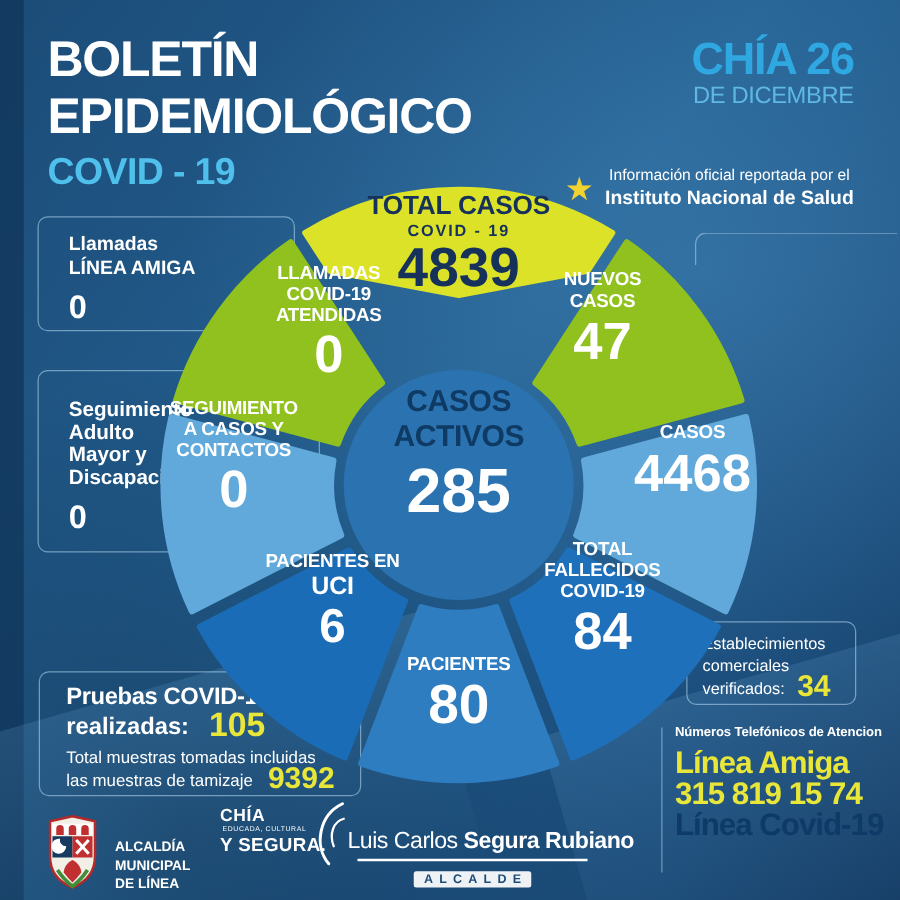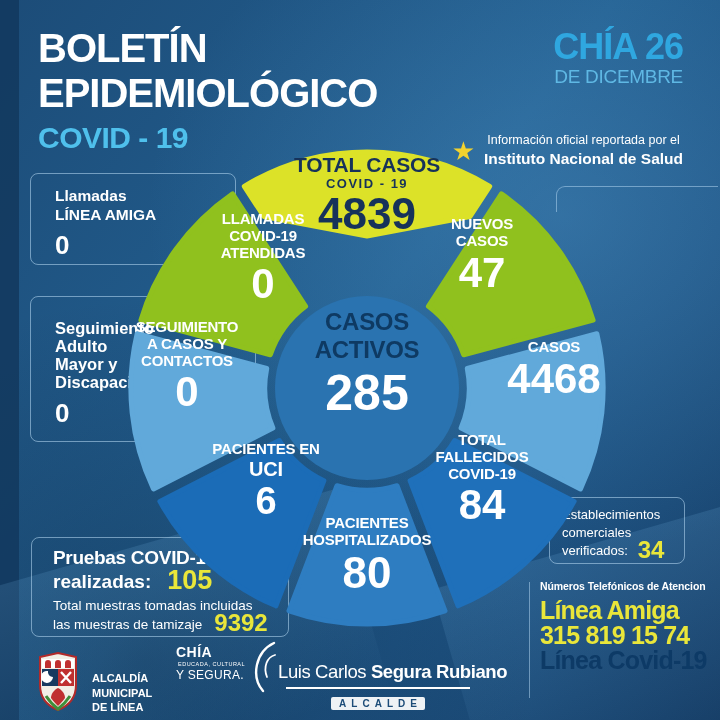--- a/index.html
+++ b/index.html
@@ -69,21 +69,21 @@
 .seg-pacientes-hospitalizados .seg-value{font-size:44px}
 #center-label{position:absolute;left:237px;top:212px;transform:translate(-50%,-50%);text-align:center;width:170px}
 #center-label .cl{font-size:24px;font-weight:bold;color:#0e3a63;line-height:1.15;letter-spacing:-0.3px}
 #center-label .cv{font-size:50px;font-weight:bold;color:#fff;margin-top:5px;line-height:1}
 
 #crest{position:absolute;left:37px;top:652px}
 #alcaldia{position:absolute;left:92px;top:671px;font-size:11px;font-weight:bold;line-height:1.32}
 #chia-logo{position:absolute;left:176px;top:644px;width:96px;height:60px}
 #chia-logo .c1{font-size:14px;font-weight:bold;letter-spacing:.5px}
 #chia-logo .c2{font-size:5.5px;letter-spacing:.5px;margin:1px 0 1px 2px;white-space:nowrap}
-#chia-logo .c3{font-size:12px;font-weight:normal;letter-spacing:.3px}
+#chia-logo .c3{font-size:15px;font-weight:bold;letter-spacing:.3px}
 #chia-swoosh{position:absolute;right:-8px;top:-4px}
 #mayor{position:absolute;left:278px;top:661px;width:200px;text-align:center}
 #mayor .mname{font-size:18.5px;letter-spacing:-0.4px;white-space:nowrap}
 #mayor .mname b{font-weight:bold}
 #mayor .mline{width:184px;height:2px;background:#fff;margin:4px auto 4px}
 #mayor .mbadge{display:inline-block;background:rgba(255,255,255,.93);color:#1c4c78;font-size:10px;font-weight:bold;letter-spacing:5px;padding:1px 3px 1px 8px;border-radius:2px}
 </style>
 </head>
 <body>
 
@@ -188,21 +188,20 @@
           <div class="seg-lines">
             <div>TOTAL</div>
             <div>FALLECIDOS</div>
             <div>COVID-19</div>
           </div>
           <div class="seg-value">84</div>
         </div>
         <div class="seg-label seg-pacientes-hospitalizados" style="left: 237px; top: 404px;">
           <div class="seg-lines">
             <div>PACIENTES</div>
-            <div>HOSPITALIZADOS</div>
           </div>
           <div class="seg-value">80</div>
         </div>
         <div class="seg-label seg-pacientes-uci" style="left: 136px; top: 330px;">
           <div class="seg-lines">
             <div>PACIENTES EN</div>
             <div>UCI</div>
           </div>
           <div class="seg-value">6</div>
         </div>

